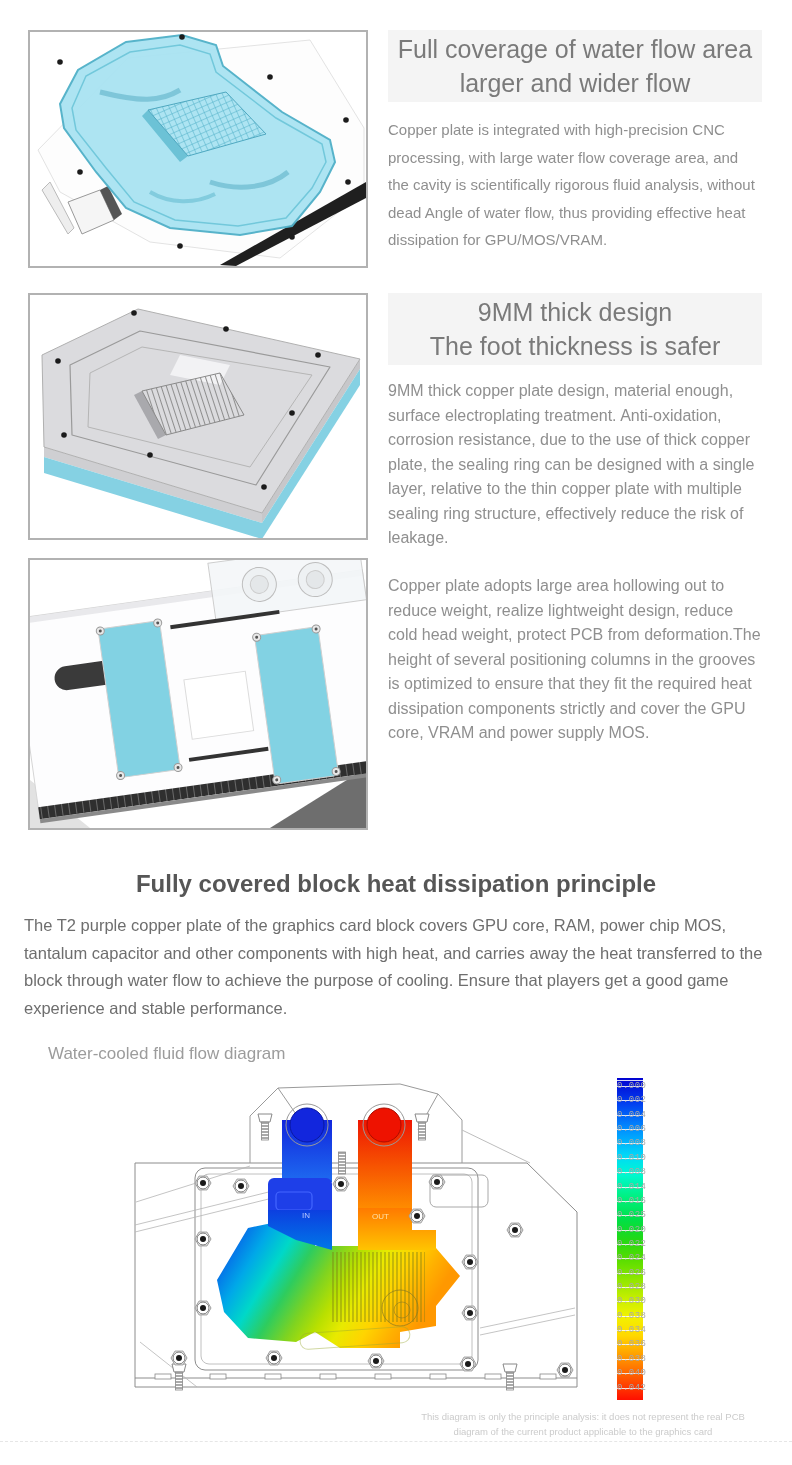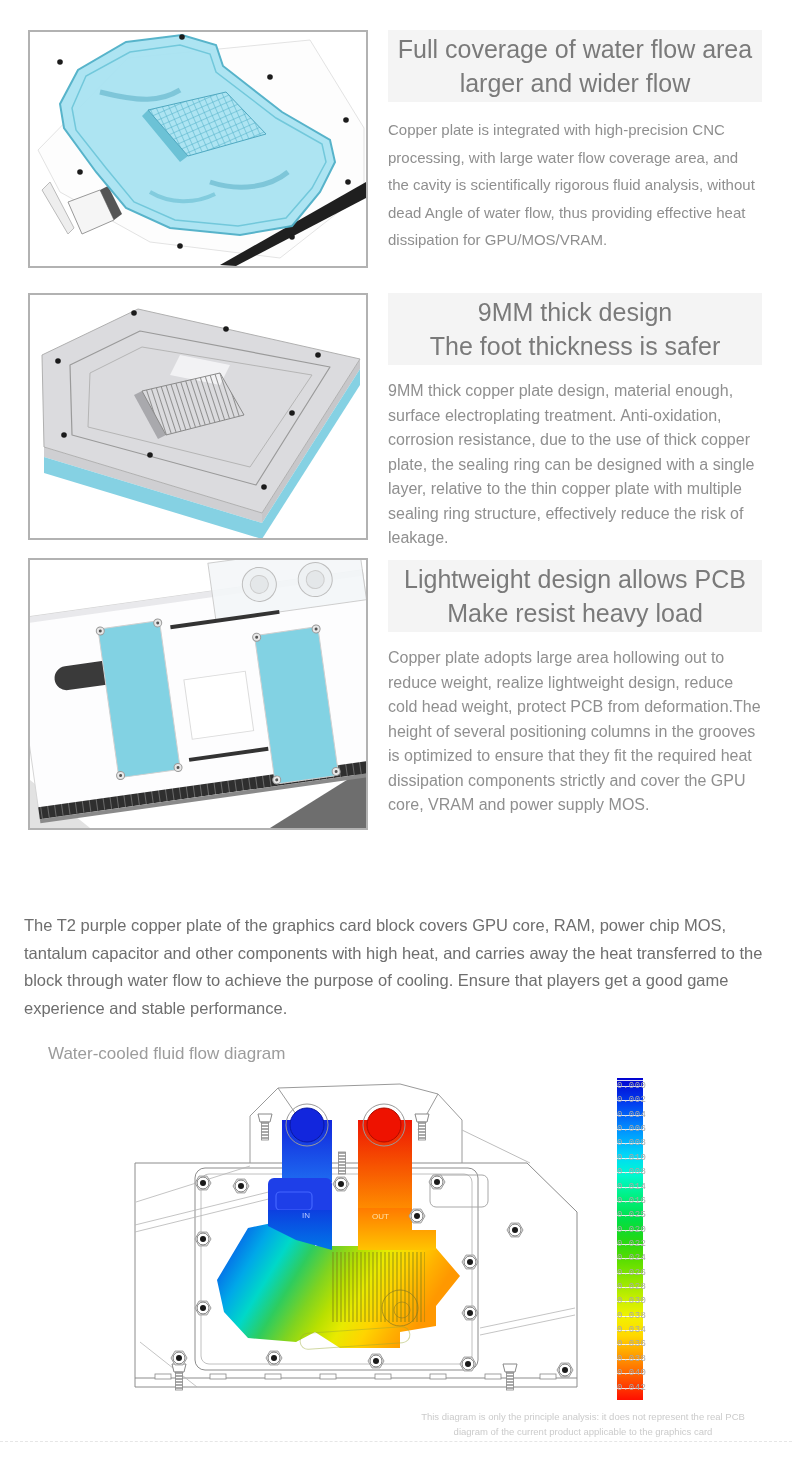--- a/index.html
+++ b/index.html
@@ -164,28 +164,25 @@
                 <circle cx="234" cy="86" r="1.5"></circle>
                 <circle cx="294" cy="86" r="1.5"></circle>
               <circle cx="234" cy="230" r="1.5"></circle>
                 <circle cx="294" cy="230" r="1.5"></circle>
             </g>
           </g>
         </g>
       </svg>
     </div>
     <div class="txt-col" style="top:560px;">
-      <div class="feat-title">
-        <div>Lightweight design allows PCB</div>
-        <div>Make resist heavy load</div>
-      </div>
       <p class="feat-body tight">Copper plate adopts large area hollowing out to reduce weight, realize lightweight design, reduce cold head weight, protect PCB from deformation.The height of several positioning columns in the grooves is optimized to ensure that they fit the required heat dissipation components strictly and cover the GPU core, VRAM and power supply MOS.</p>
     </div>
   </section>
 
+  <h2 class="principle-h">Fully covered block heat dissipation principle</h2>
   <p class="principle-p">The T2 purple copper plate of the graphics card block covers GPU core, RAM, power chip MOS, tantalum capacitor and other components with high heat, and carries away the heat transferred to the block through water flow to achieve the purpose of cooling. Ensure that players get a good game experience and stable performance.</p>
 
   <div class="diagram-label">Water-cooled fluid flow diagram</div>
 
   <svg class="flow-svg" width="480" height="325" viewBox="0 0 480 325">
     <defs>
       <linearGradient id="flowGrad" x1="0" y1="0" x2="1" y2="0.35">
         <stop offset="0" stop-color="#0a22cc"></stop>
           <stop offset="0.12" stop-color="#075fe8"></stop>
         <stop offset="0.24" stop-color="#00a8e8"></stop>

